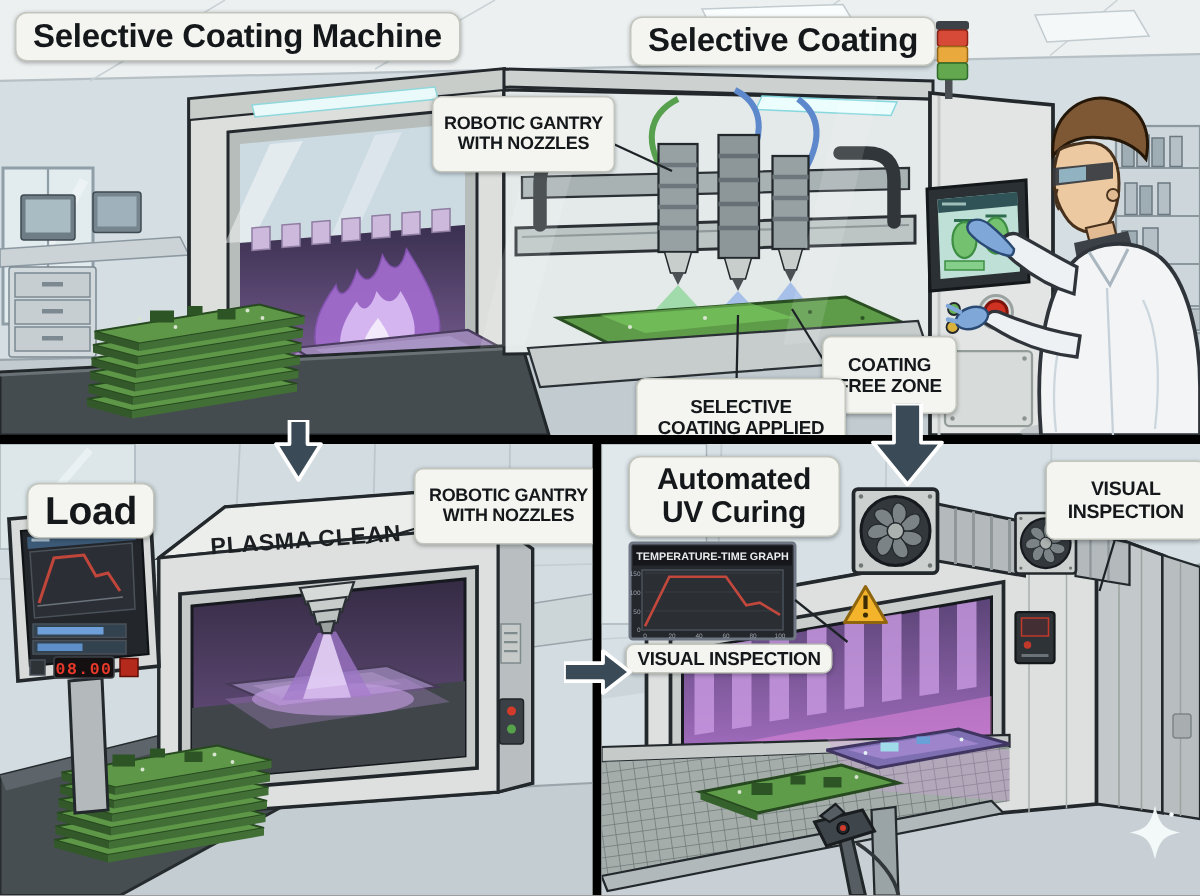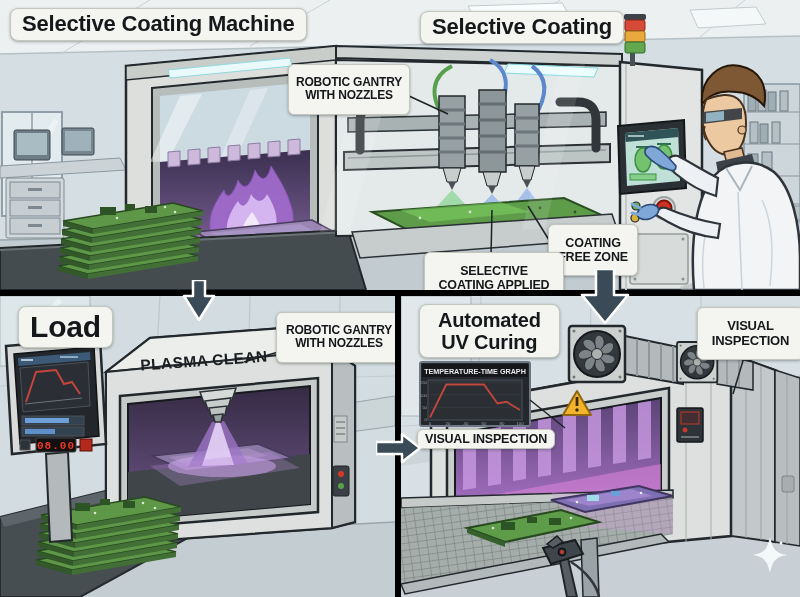--- a/index.html
+++ b/index.html
@@ -9,21 +9,21 @@
   .panel svg{position:absolute;left:0;top:0;display:block;}
   .panel-top{left:0;top:0;width:800px;height:290px;}
   .panel-load{left:0;top:296px;width:395px;height:301px;}
   .panel-uv{left:401px;top:296px;width:399px;height:301px;}
   .lbl{position:absolute;z-index:5;background:#f4f5f1;border:1px solid #c3c6bd;border-radius:6px;
        color:#15181a;font-weight:700;text-align:center;box-shadow:0 1px 3px rgba(20,25,30,.35);
        white-space:pre-line;line-height:1.12;letter-spacing:-0.2px;}
   .title{font-size:22px;padding:3px 11px;white-space:nowrap;border-radius:8px;}
   .t-machine{left:10px;top:8px;}
   .t-coating{left:420px;top:11px;}
-  .t-load{left:18px;top:10px;font-size:30px;}
+  .t-load{left:18px;top:26px;font-size:26px;}
   .t-uv{left:18px;top:8px;font-size:20px;padding:4px 18px;white-space:pre-line;line-height:1.1;}
   .callout{font-size:12px;padding:11px 4px;}
   .c-gantry-top{left:288px;top:64px;width:112px;}
   .c-hmi{left:612px;top:76px;width:62px;font-size:11.5px;}
   .c-applied{left:424px;top:252px;width:130px;font-size:12.5px;}
   .c-freezone{left:548px;top:224px;width:80px;font-size:12.5px;}
   .c-gantry-load{left:276px;top:16px;width:116px;}
   .c-vi-top{left:296px;top:11px;width:97px;font-size:13px;}
   .c-vi-bottom{left:16px;top:133px;font-size:12.5px;padding:2px 7px;white-space:nowrap;}
   .machine-text{position:absolute;z-index:4;background:transparent;border:none;box-shadow:none;

